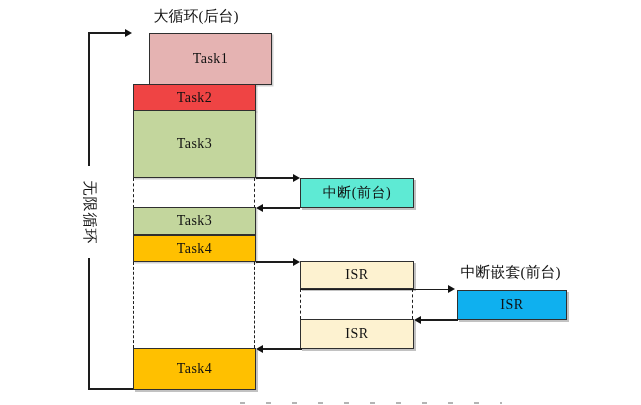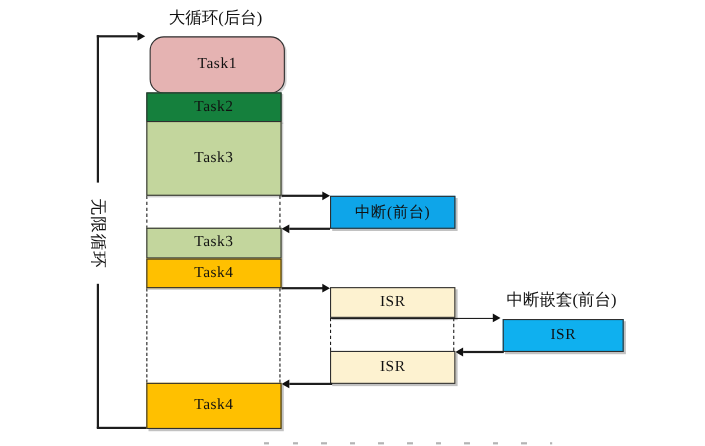--- a/index.html
+++ b/index.html
@@ -37,24 +37,24 @@
   <div class="title" style="left:133px;top:7px;width:126px;">大循环(后台)</div>
 
   <div class="hline" style="left:88px;top:32px;width:37px;"></div>
   <div class="arr-r" style="left:125px;top:29px;"></div>
   <div class="vline" style="left:88px;top:32px;height:357px;"></div>
   <div class="hline" style="left:88px;top:388px;width:46px;"></div>
   <div class="vlabel" style="left:74px;top:166px;width:29px;height:92px;">
     <span>无限循环</span>
   </div>
 
-  <div class="box flat" style="left: 136px; top: 33px; width: 123px; height: 52px; background: rgb(229, 179, 178); border-radius: 13px;">
+  <div class="box flat" style="left: 149px; top: 33px; width: 123px; height: 52px; background: rgb(229, 179, 178);">
     <span>Task1</span>
   </div>
-  <div class="box flat" style="left: 133px; top: 84px; width: 123px; height: 27px; background: #15803d;">
+  <div class="box flat" style="left: 133px; top: 84px; width: 123px; height: 27px; background: #ef4444;">
     <span>Task2</span>
   </div>
   <div class="box flat" style="left: 133px; top: 110px; width: 123px; height: 68px; background: rgb(195, 214, 157);">
     <span>Task3</span>
   </div>
 
   <div class="vdash" style="left:133px;top:178px;height:30px;"></div>
   <div class="vdash" style="left:254px;top:178px;height:30px;"></div>
 
   <div class="box flat" style="left: 133px; top: 207px; width: 123px; height: 28px; background: rgb(195, 214, 157);">
@@ -66,21 +66,21 @@
 
   <div class="vdash" style="left:133px;top:262px;height:86px;"></div>
   <div class="vdash" style="left:254px;top:262px;height:86px;"></div>
 
   <div class="box" style="left: 133px; top: 348px; width: 123px; height: 42px; background: rgb(255, 192, 0);">
     <span>Task4</span>
   </div>
 
   <div class="hline" style="left:256px;top:177px;width:38px;"></div>
   <div class="arr-r" style="left:293px;top:173.5px;"></div>
-  <div class="box" style="left: 300px; top: 178px; width: 114px; height: 30px; background: #0ea5e9;">
+  <div class="box" style="left: 300px; top: 178px; width: 114px; height: 30px; background: #5eead4;">
     <span>中断(前台)</span>
   </div>
   <div class="hline" style="left:263px;top:207px;width:37px;"></div>
   <div class="arr-l" style="left:256px;top:203.5px;"></div>
 
   <div class="hline" style="left:256px;top:261px;width:38px;"></div>
   <div class="arr-r" style="left:293px;top:257.5px;"></div>
   <div class="box" style="left: 300px; top: 261px; width: 114px; height: 28px; background: rgb(253, 242, 208);">
     <span>ISR</span>
   </div>

